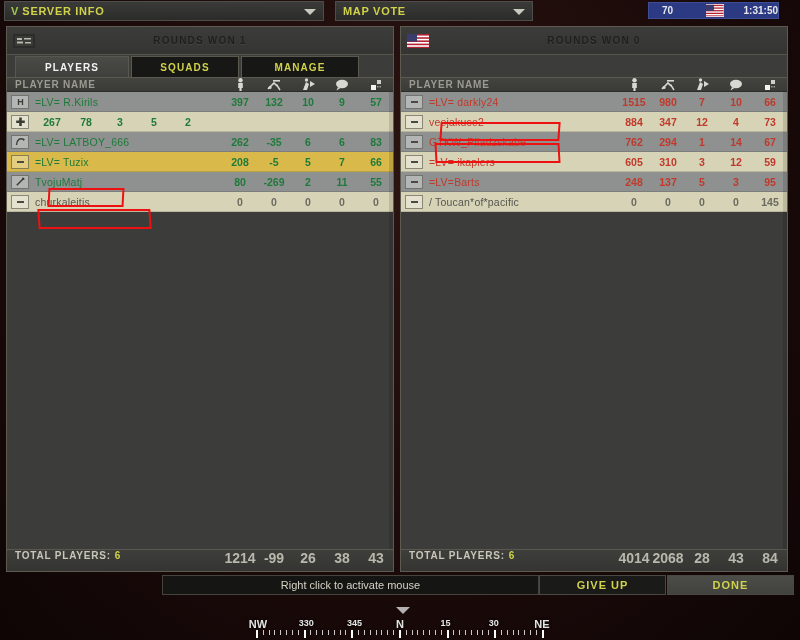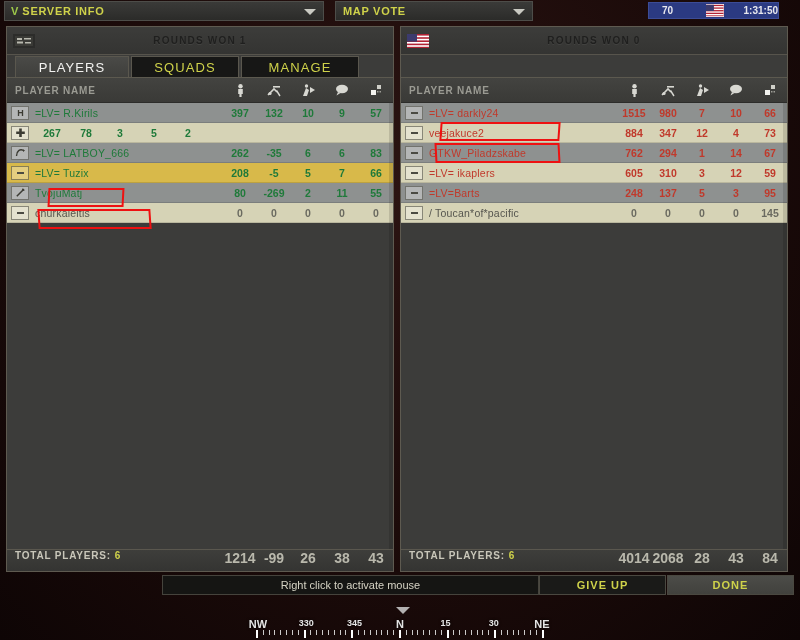--- a/index.html
+++ b/index.html
@@ -100,37 +100,37 @@
     position: absolute; left: 0; right: 0; text-align: center;
     color: #1f1f1e; font-size: 10px; font-weight: bold;
     letter-spacing: 1.2px;
     text-shadow: 0 1px 0 rgba(255,255,255,0.06);
   }
 
   
   .tabs { height: 22px; display: flex; align-items: flex-end; padding-left: 8px; }
   .tab {
     height: 21px; line-height: 21px; text-align: center;
-    font-size: 13px; font-weight: normal; letter-spacing: 1.1px;
+    font-size: 10px; font-weight: bold; letter-spacing: 1.1px;
     border: 1px solid #5a574e; border-bottom: none;
     background: #171716; color: #cfd24a;
     margin-right: 2px;
   }
   .tab.w1 { width: 114px; }
   .tab.w2 { width: 108px; }
   .tab.w3 { width: 118px; }
   .tab.active {
     background: linear-gradient(180deg,#4a4a47 0%,#3f3f3c 100%);
     color: #f2f2f0;
   }
   .tabs-spacer { flex: 1; }
 
   
   .colhead {
-    height: 26px; display: flex; align-items: center;
+    height: 15px; display: flex; align-items: center;
     background: linear-gradient(180deg,#434340 0%,#3a3a37 100%);
     border-top: 1px solid #5c594f;
     border-bottom: 1px solid #2c2c2a;
     padding-left: 8px;
   }
   .colhead .name {
     flex: 1; color: #9b9b93; font-size: 10px; font-weight: bold;
     letter-spacing: 0.8px;
   }
   .colhead .ic {

